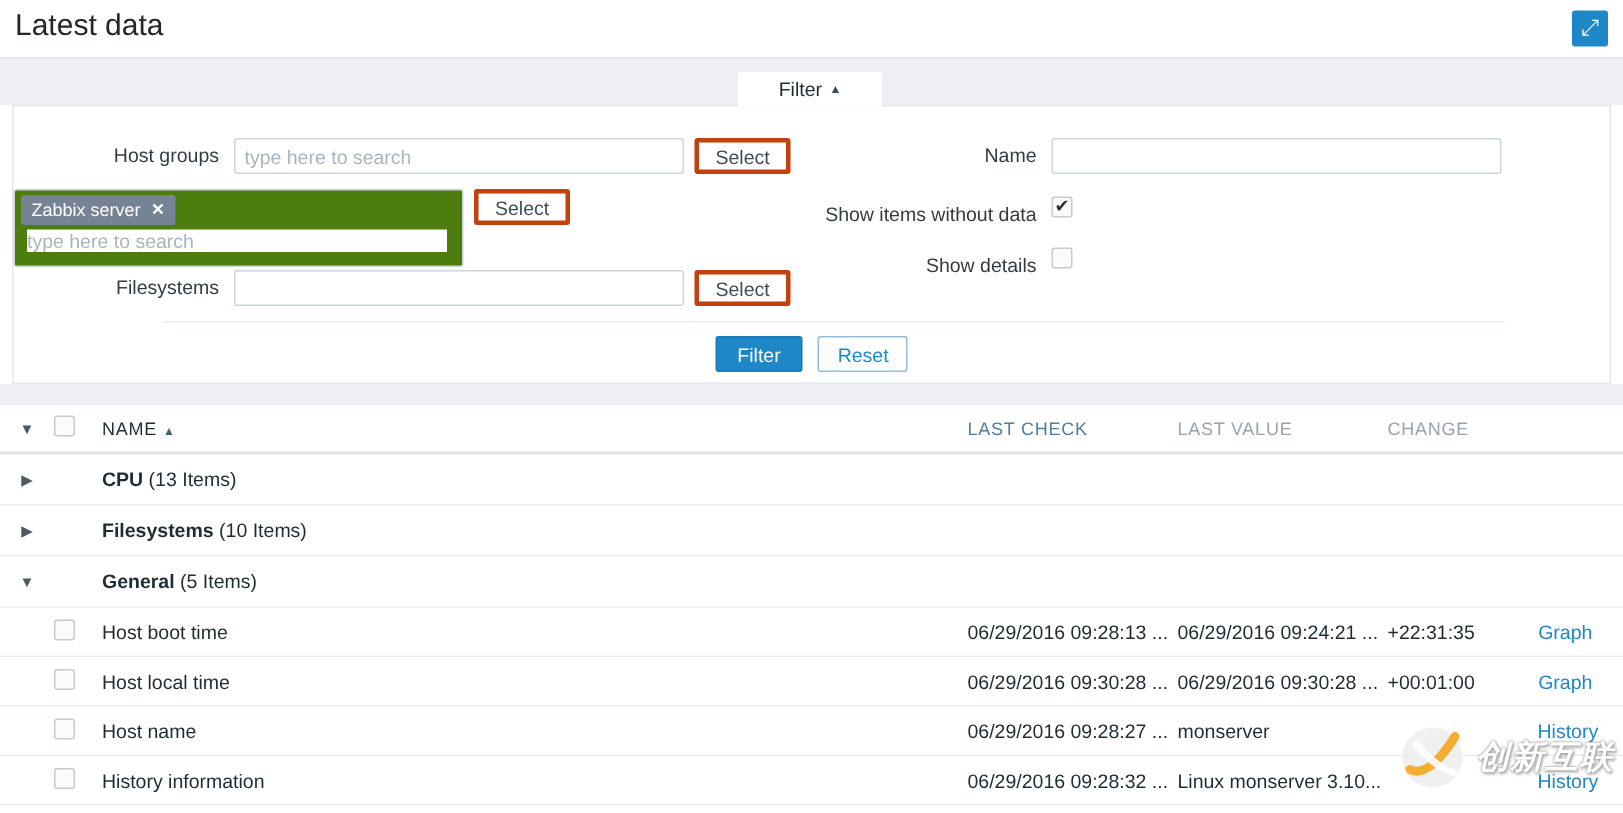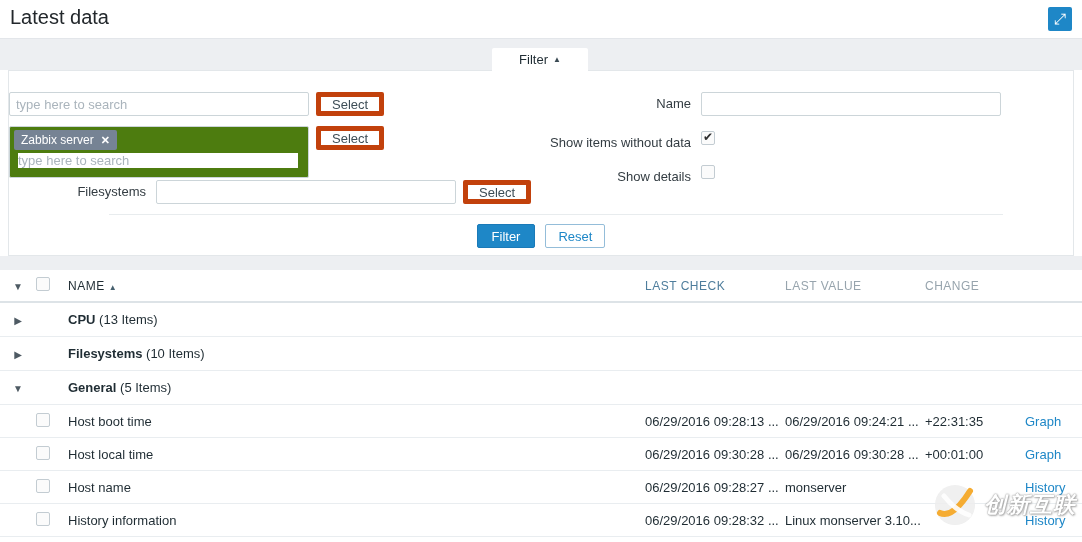--- a/index.html
+++ b/index.html
@@ -34,21 +34,21 @@
   .f-row { position:absolute; display:flex; align-items:flex-start; }
   .f-label { width:137px; text-align:right; font-size:13px; color:#333c42; margin-right:10px; line-height:24px; white-space:nowrap; }
   .f-right .f-label { width:147px; }
   .txt-input {
     width:300px; height:24px; border:1px solid #ccd5d9; border-radius:2px;
     font-family:"Liberation Sans", sans-serif; font-size:13px; color:#1f2c33; padding:0 6px; outline:none; background:#fff;
   }
   .txt-input::placeholder { color:#aab4bc; opacity:1; }
   .select-btn {
     margin-left:7px; height:24px; padding:0 11px; background:#fff;
-    border:5px solid #c2410c; border-radius:2px; font-family:"Liberation Sans", sans-serif;
+    border:3px solid #c2410c; border-radius:2px; font-family:"Liberation Sans", sans-serif;
     font-size:13px; color:#3d4d56; cursor:pointer;
   }
   .multiselect {
     width:300px; height:52px; border:1px solid #ccd5d9; border-radius:2px; background:#4d7c0f; padding:3px 4px;
   }
   .chip {
     display:inline-flex; align-items:center; gap:7px; background:#768394; color:#fff;
     font-size:12px; padding:3px 7px; border-radius:2px; cursor:default;
   }
   .chip .chip-x { font-size:11px; font-weight:bold; cursor:pointer; line-height:1; }
@@ -87,21 +87,21 @@
   .h-name .sort { font-size:8px; color:#46606e; margin-left:4px; }
   .h-check { color:#4e7d9c; cursor:pointer; }
   .h-plain { color:#97a4ad; }
   .cell-toggle { text-align:center; }
   .toggle-btn { background:none; border:none; color:#4e5a63; font-size:10px; cursor:pointer; padding:2px 4px; }
   .cell-check { text-align:left; }
   .cell-name { padding-left:2px; color:#1f2c33; }
   .group-name { font-weight:bold; }
   .group-count { font-weight:normal; }
   .cell-val { color:#1f2c33; }
-  .cell-action { text-align:left; padding-right:20px; }
+  .cell-action { text-align:center; padding-right:20px; }
   .link { color:#1e87c7; text-decoration:none; cursor:pointer; }
   .group-row { height:34px; }
   
   .watermark {
     position:absolute; right:2px; bottom:14px; width:148px; height:46px;
     display:flex; align-items:center; gap:6px; opacity:0.93; pointer-events:none; z-index:5;font-style:italic;
   }
   .wm-text {
     font-size:22px; font-weight:bold; color:#fff; letter-spacing:1px; white-space:nowrap;
     text-shadow:0 0 2px #9a9a9a, 0 0 1px #8a8a8a, 1px 1px 2px #aaa;
@@ -120,20 +120,21 @@
 <div class="band-top"></div>
 
 <div class="filter-tab">
   <span>Filter</span>
   <span class="caret">▲</span>
 </div>
 
 <div class="filter-panel">
 
   <div class="f-row" style="left:0; top:21px;">
+    <div class="f-label">Host groups</div>
     <input class="txt-input" type="text" placeholder="type here to search" style="">
     <button class="select-btn">Select</button>
   </div>
 
   <div class="f-row" style="left:0; top:55px;">
     <div class="multiselect">
       <span class="chip">
         <span>Zabbix server</span>
         <span class="chip-x">✕</span>
       </span>

